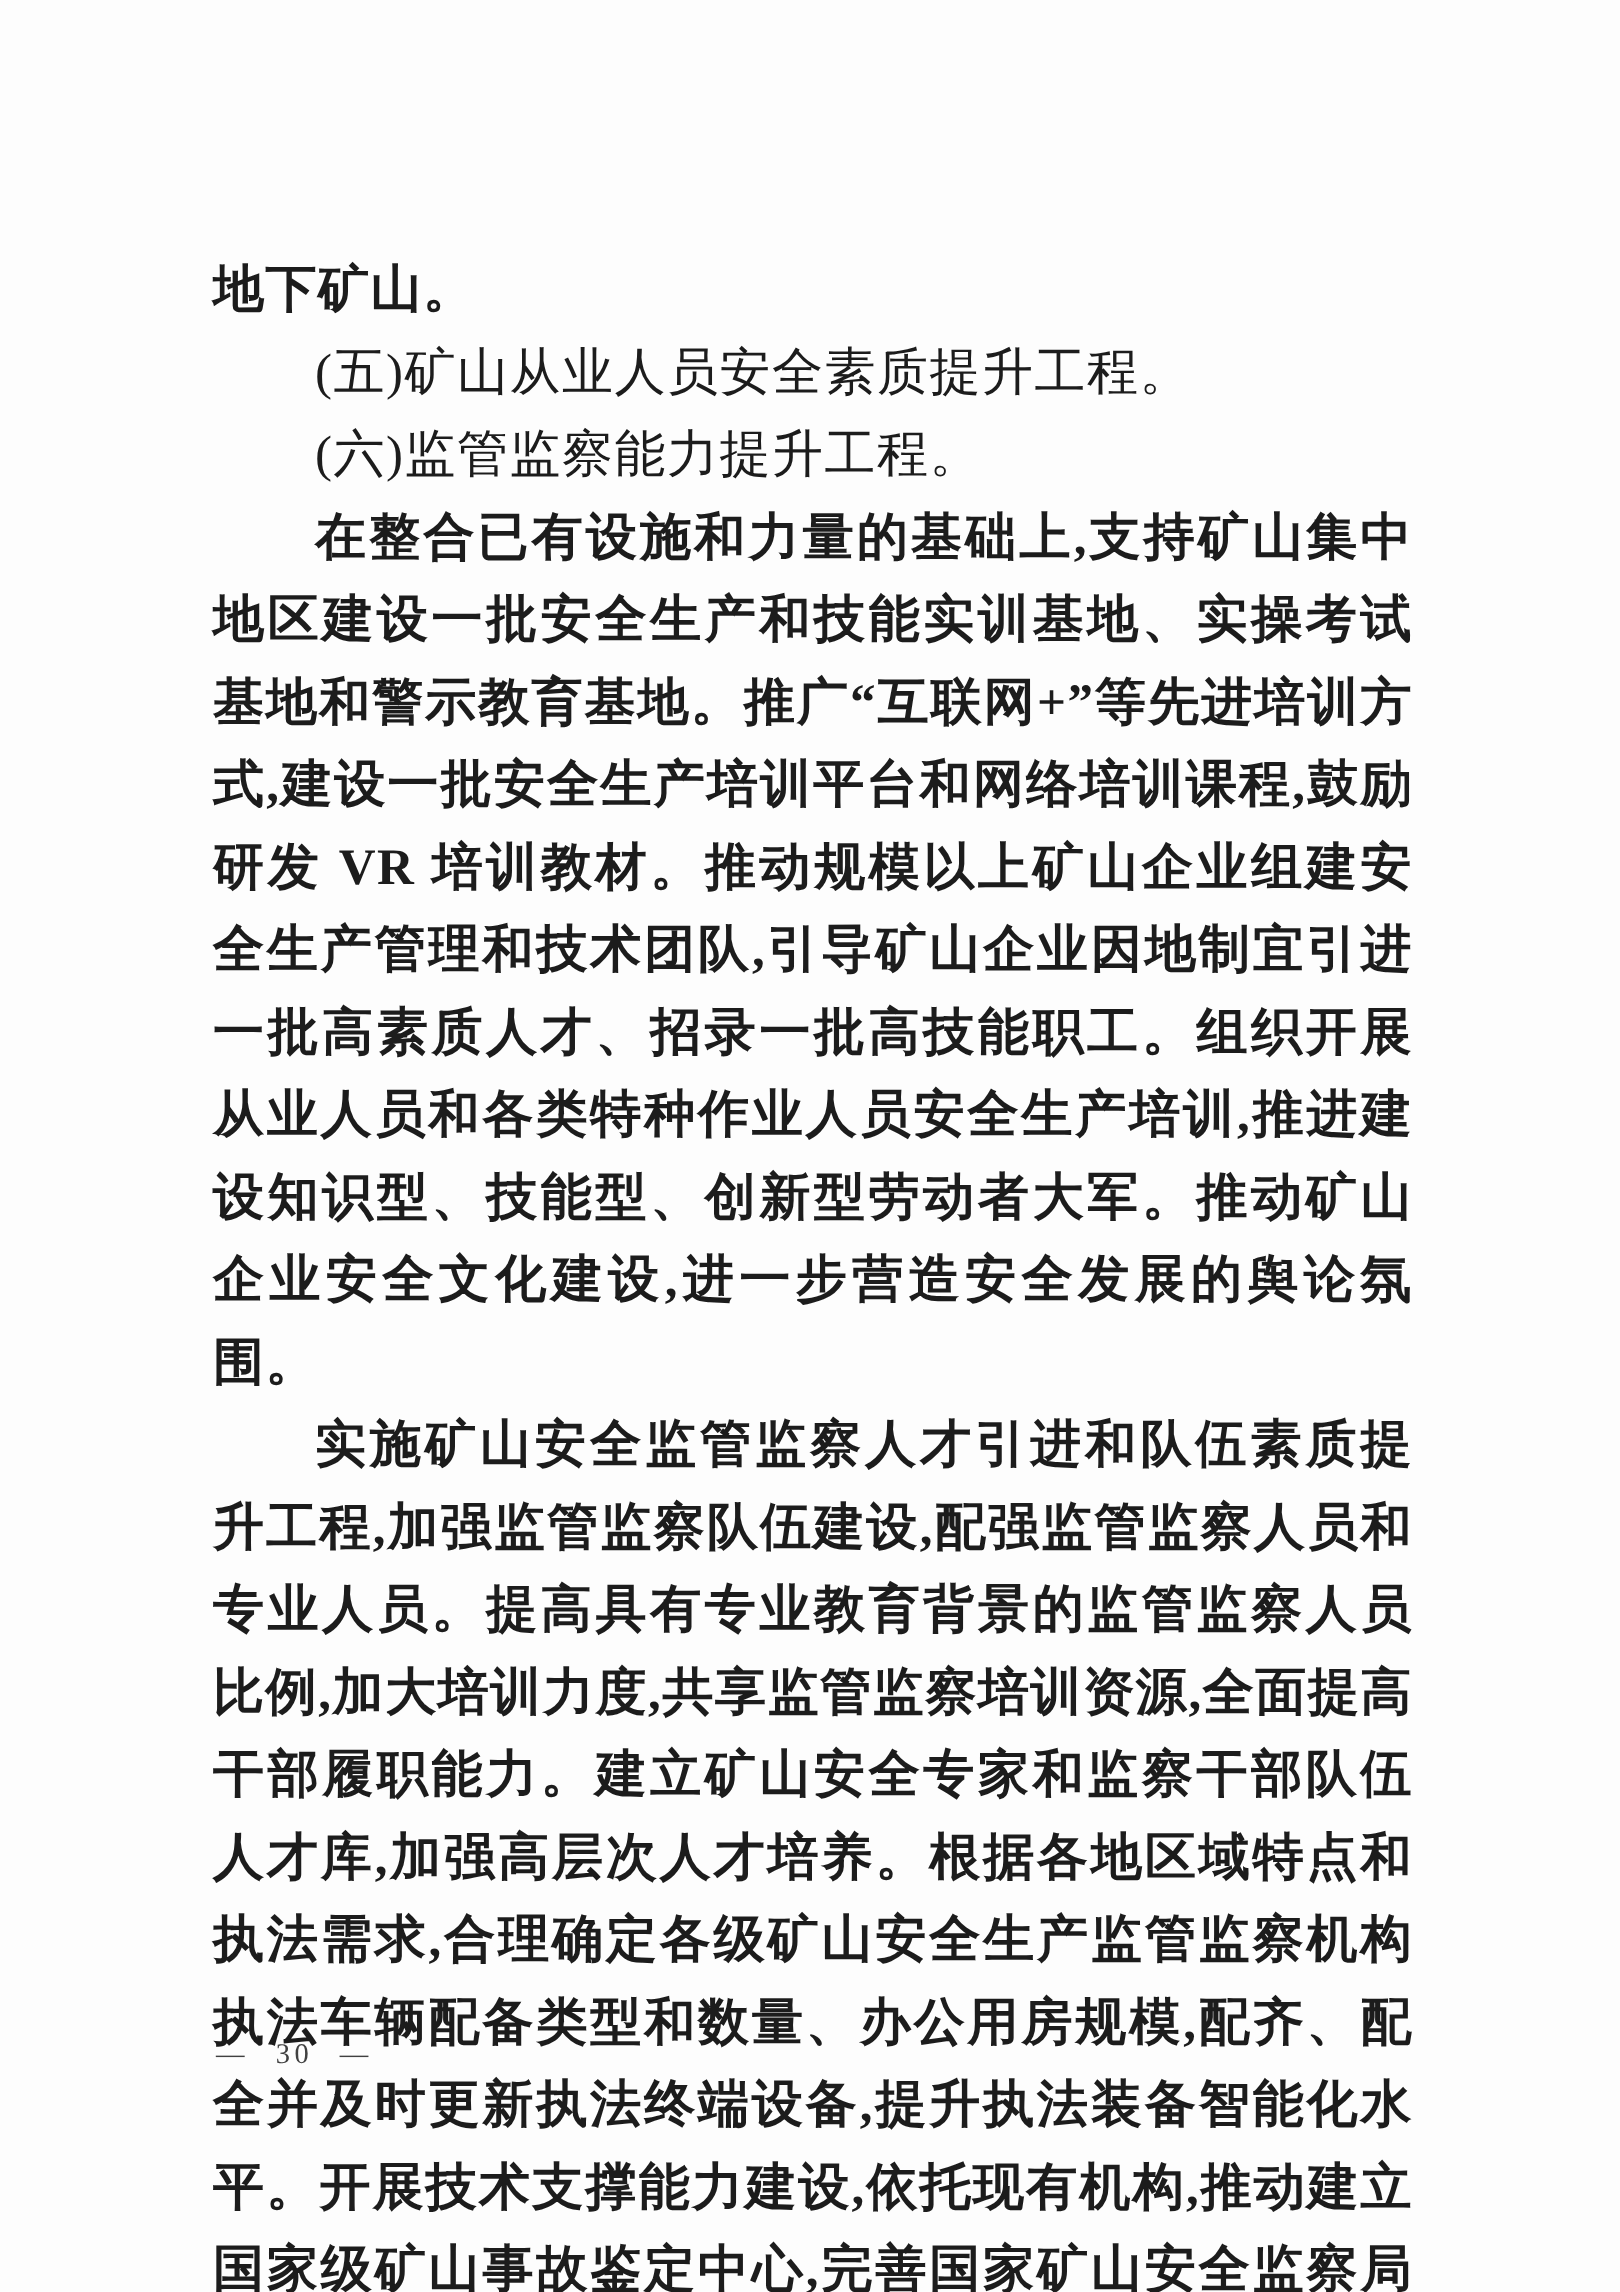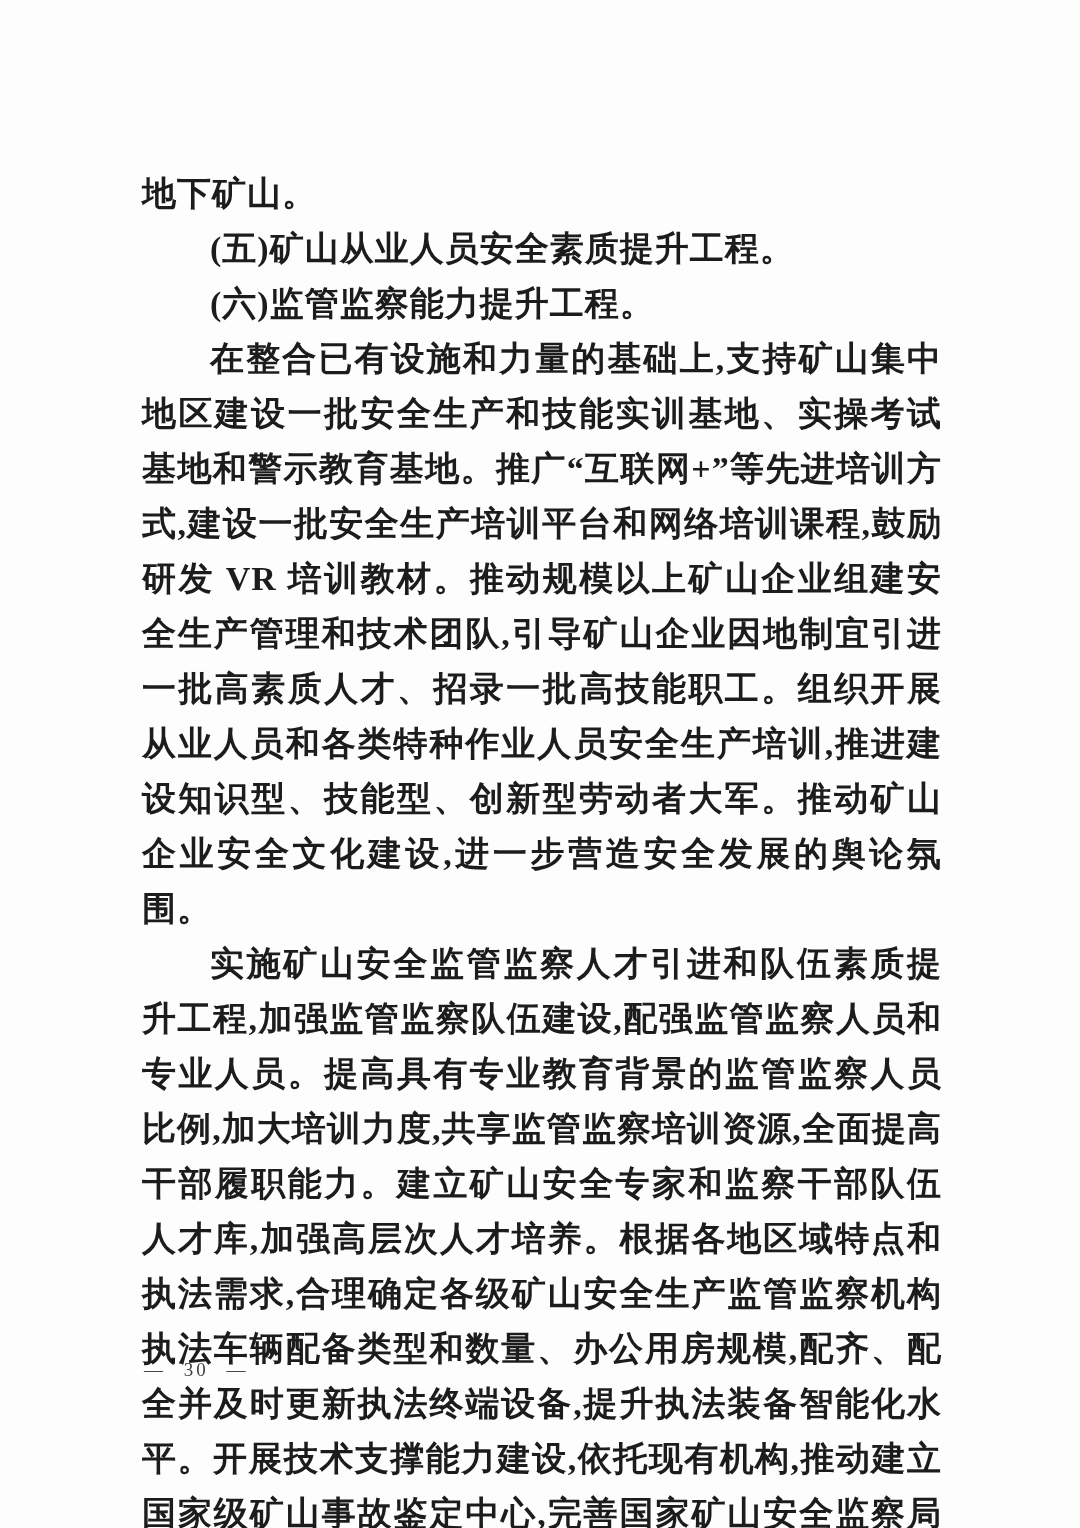--- a/index.html
+++ b/index.html
@@ -28,21 +28,21 @@
   }
   .para {
     margin: 0;
     text-indent: 2em;
     font-weight: 600;
   }
   .para.continuation {
     text-indent: 0;
   }
   .para.heading {
-    font-weight: 700;
+    font-weight: 400;
   }
   .page-footer {
     position: absolute;
     left: 144px;
     top: 1350px;
     font-size: 19px;
     line-height: 40px;
     color: #404040;
     letter-spacing: 3px;
     word-spacing: 10px;

